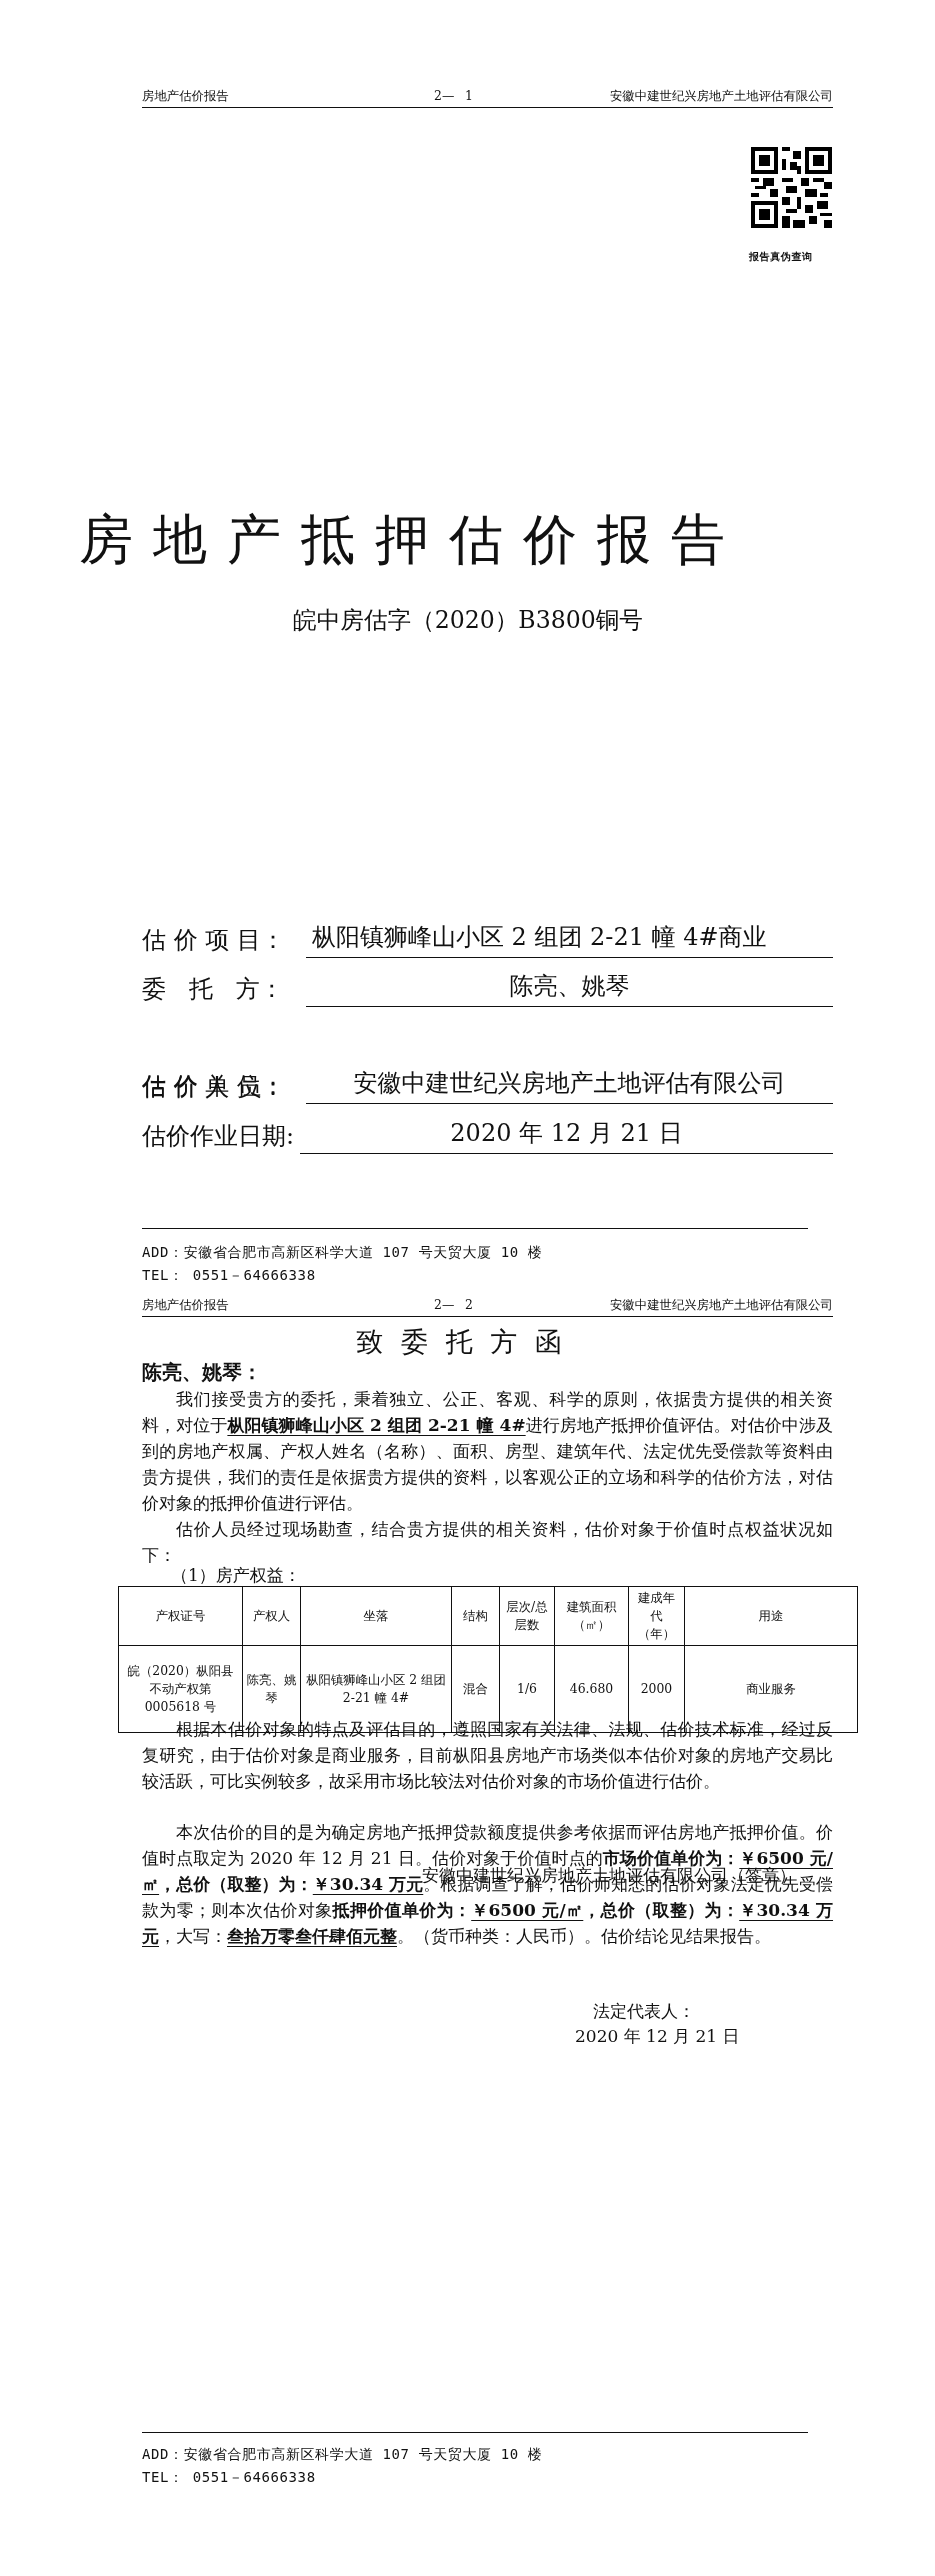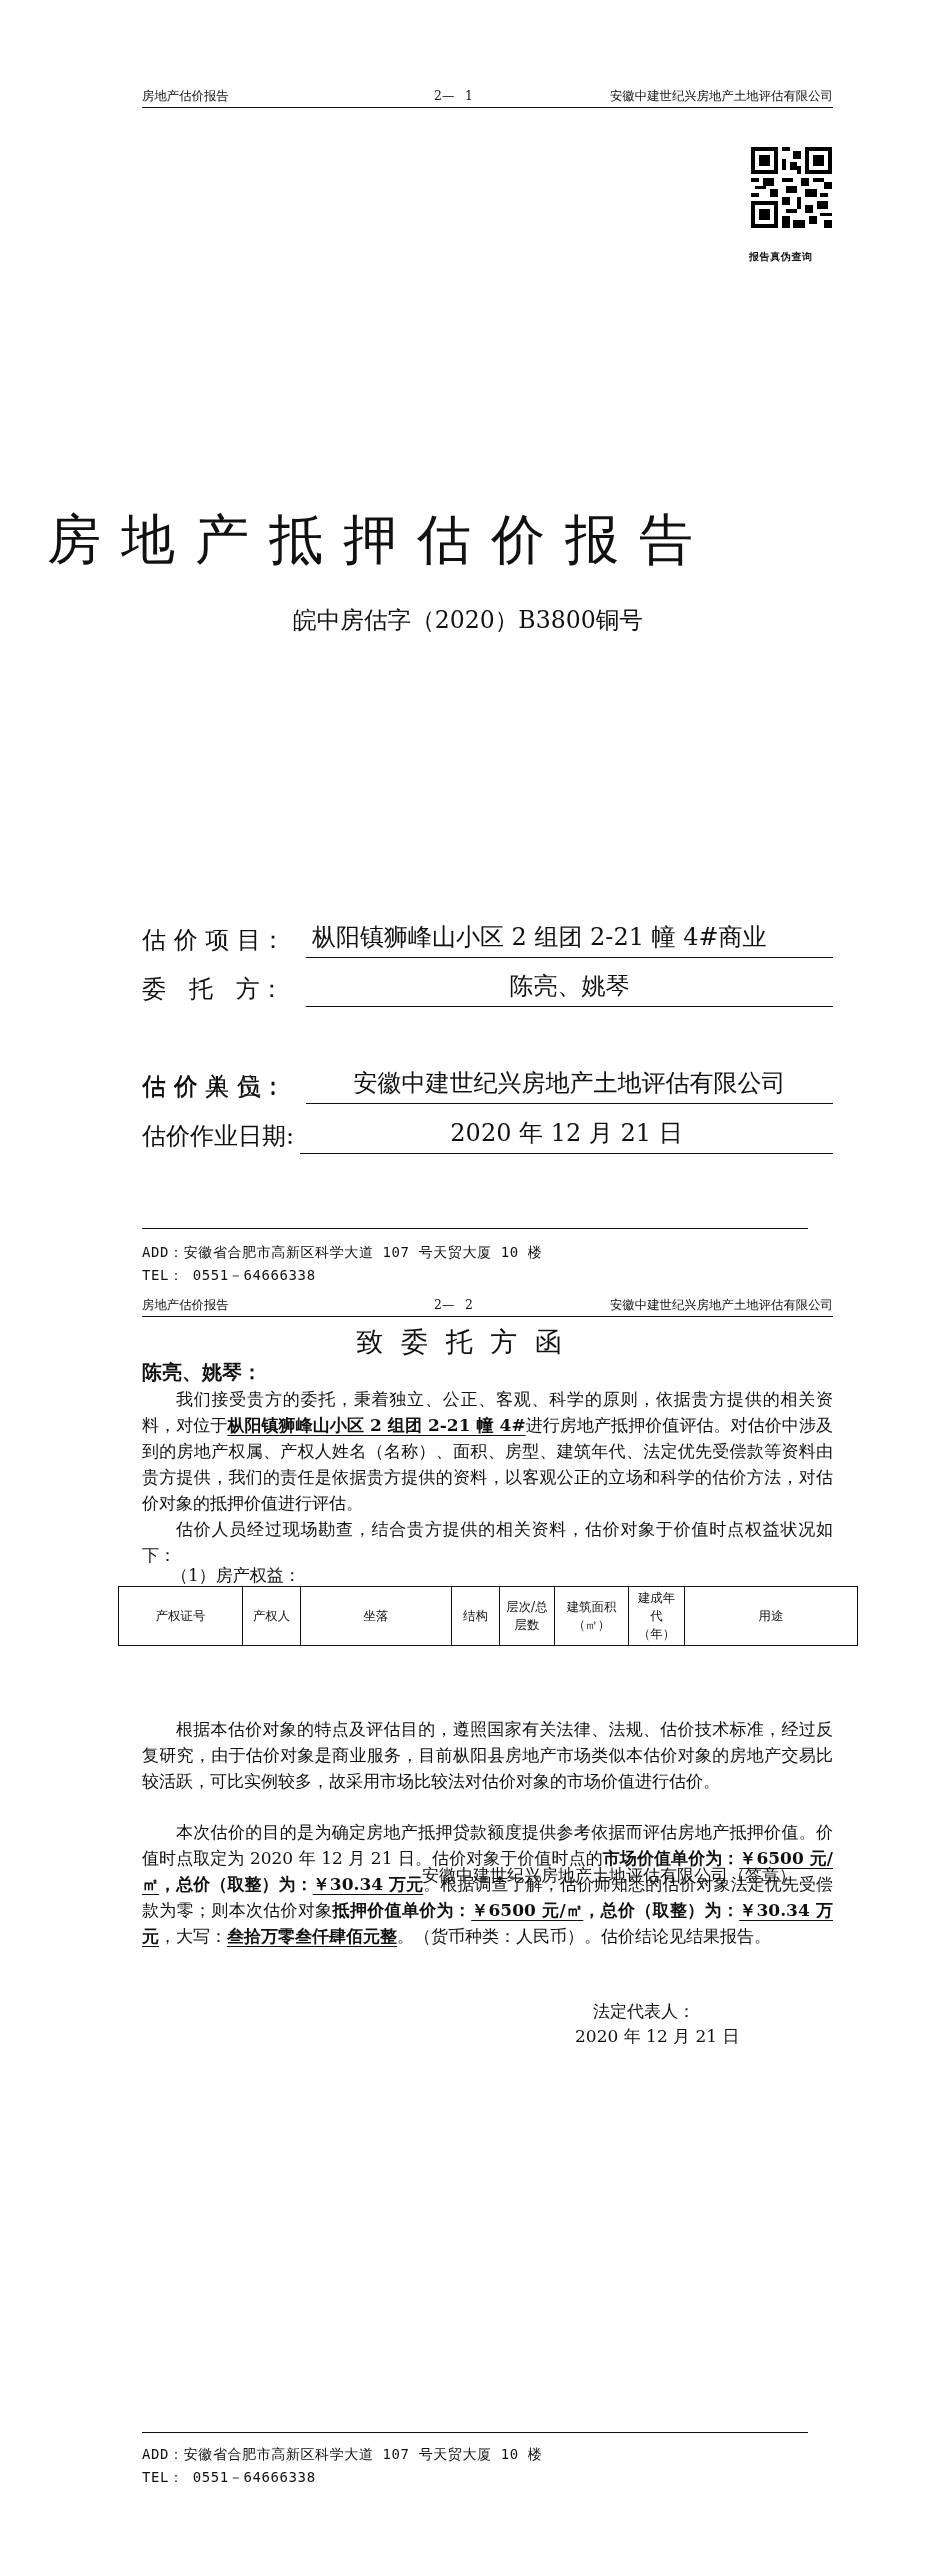--- a/index.html
+++ b/index.html
@@ -7,21 +7,21 @@
          font-family: "DejaVu Serif", "Liberation Serif", serif; color: #111; }
   .hdr { position: absolute; left: 142px; width: 691px; height: 23.6px; border-bottom: 1.8px solid #111; font-size: 12.4px; }
   .hdr .l { position: absolute; left: 0; top: 4.7px; }
   .hdr .c1 { position: absolute; left: 292px; top: 4.7px; }
   .hdr .c2 { position: absolute; left: 323px; top: 4.7px; }
   .hdr .r { position: absolute; right: 0; top: 4.7px; }
   .footer-line { position: absolute; left: 142px; width: 666px; border-top: 1.8px solid #111; }
   .footer-text { position: absolute; left: 142px; font-size: 14px; font-family: "DejaVu Sans Mono", "Liberation Mono", monospace; letter-spacing: 0.6px; }
   .qr { position: absolute; left: 751px; top: 147px; width: 81px; height: 81px; }
   .qr-caption { position: absolute; left: 749px; top: 234px; font-size: 10px; font-weight: bold; letter-spacing: 0.6px; margin-top: 16px; }
-  .main-title { position: absolute; left: 0; width: 760px; top: 504px; text-align: center; font-size: 54px; letter-spacing: 20px; font-weight: normal; }
+  .main-title { position: absolute; left: 0; width: 760px; top: 504px; text-align: center; font-size: 54px; letter-spacing: 20px; font-weight: normal; padding-left: 32px; }
   .doc-no { position: absolute; left: 0; width: 936px; top: 604px; text-align: center; font-size: 23.6px; }
   .field-row { position: absolute; left: 142px; width: 691px; height: 35px; font-size: 24px; }
   .field-row .lbl { position: absolute; left: 0; bottom: 2.4px; white-space: pre; }
   .field-row .val { position: absolute; left: 164px; right: 0; bottom: 0; border-bottom: 1.8px solid #111; text-align: center; padding-bottom: 4px; white-space: pre; }
   .letter-title { position: absolute; left: 0; width: 936px; top: 1324px; text-align: center; font-size: 27px; letter-spacing: 17.7px; }
   .salutation { position: absolute; left: 142px; top: 1359px; font-size: 20px; font-weight: bold; }
   .para { position: absolute; left: 142px; width: 691px; font-size: 17px; line-height: 26px; text-align: justify; }
   .para .b { font-weight: bold; }
   .para .u { text-decoration: underline; text-underline-offset: 3.5px; }
   .sub-title { position: absolute; left: 171px; top: 1585px; font-size: 17px; }
@@ -131,20 +131,30 @@
       <tr>
     <th style="width:116px;">产权证号</th>
     <th style="width:50px;">产权人</th>
     <th style="width:143px;">坐落</th>
     <th style="width:40px;">结构</th>
     <th style="width:47px;">层次/总层数</th>
     <th style="width:66px;">建筑面积（㎡）</th>
     <th style="width:48px;text-align:center;">建成年代（年）</th>
     <th>用途</th>
   </tr>
+  <tr>
+    <td>皖（2020）枞阳县不动产权第 0005618 号</td>
+    <td>陈亮、姚琴</td>
+    <td>枞阳镇狮峰山小区 2 组团 2-21 幢 4#</td>
+    <td>混合</td>
+    <td>1/6</td>
+    <td>46.680</td>
+    <td>2000</td>
+    <td>商业服务</td>
+  </tr>
 </tbody>
   </table>
 
 <div class="para" style="top:1716px; text-indent:34px;">根据本估价对象的特点及评估目的，遵照国家有关法律、法规、估价技术标准，经过反复研究，由于估价对象是商业服务，目前枞阳县房地产市场类似本估价对象的房地产交易比较活跃，可比实例较多，故采用市场比较法对估价对象的市场价值进行估价。</div>
 
 <div class="para" style="top:1819px; text-indent:34px;"><span>本次估价的目的是为确定房地产抵押贷款额度提供参考依据而评估房地产抵押价值。价值时点取定为 2020 年 12 月 21 日。估价对象于价值时点的</span><span class="b">市场价值单价为：</span><span class="b u">￥6500 元/㎡</span><span class="b">，总价（取整）为：</span><span class="b u">￥30.34 万元</span><span>。根据调查了解，估价师知悉的估价对象法定优先受偿款为零；则本次估价对象</span><span class="b">抵押价值单价为：</span><span class="b u">￥6500 元/㎡</span><span class="b">，总价（取整）为：</span><span class="b u">￥30.34 万元</span><span>，大写：</span><span class="b u">叁拾万零叁仟肆佰元整</span><span>。（货币种类：人民币）。估价结论见结果报告。</span></div>
 
 <div class="sign" style="left:422px; top:1864px;">安徽中建世纪兴房地产土地评估有限公司（签章）</div>
 <div class="sign" style="left:593px; top:2000px;">法定代表人：</div>
 <div class="sign" style="left:575px; top:2025px;">2020 年 12 月 21 日</div>

